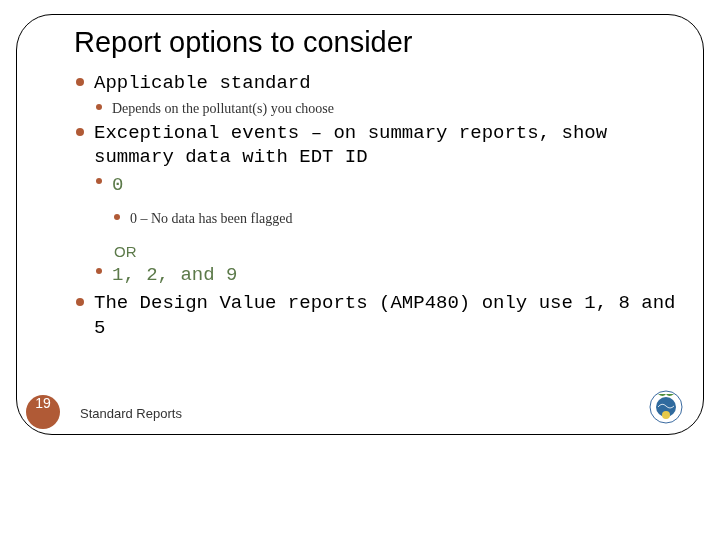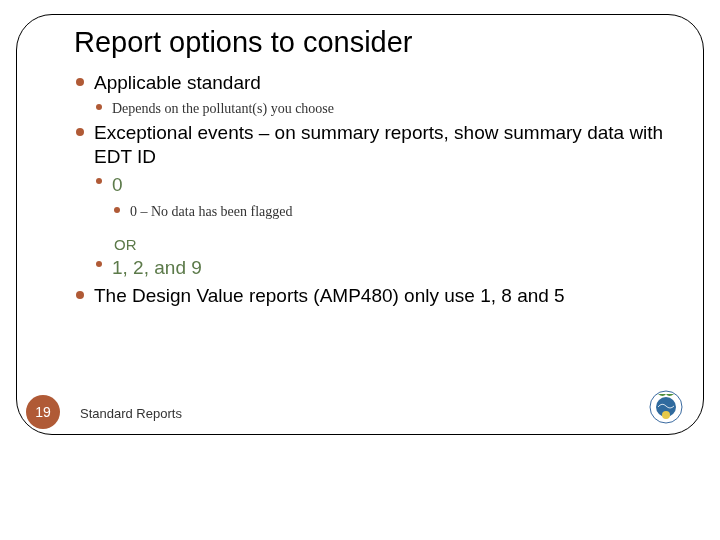--- a/index.html
+++ b/index.html
@@ -3,29 +3,29 @@
 <meta charset="utf-8">
 <style>
   html,body{margin:0;padding:0;background:#fff;font-family:Helvetica,Arial,sans-serif;color:#000}
   .stage{position:relative;width:720px;height:451px;box-sizing:border-box}
   .frame{position:absolute;inset:14px 16px 16px 16px;border:1px solid #000;border-radius:36px}
   .content{position:absolute;top:26px;left:74px;right:40px}
   h1{font-family:Arial,Helvetica,sans-serif;font-size:29px;margin:0 0 12px 0;font-weight:400}
   ul{list-style:none;padding:0;margin:0}
   .lvl1>li{padding-left:20px;position:relative;margin-top:4px}
   .lvl1>li:before{content:'';position:absolute;left:2px;top:7px;width:8px;height:8px;background:#b05a36;border-radius:50%}
-  .lvl1big{font-size:19px;font-family:Liberation Sans, sans-serif;color:#000;line-height:1.3}
+  .lvl1big{font-size:19px;font-family:Liberation Mono, monospace;color:#000;line-height:1.3}
   .lvl2>li{padding-left:18px;position:relative;margin-top:3px}
   .lvl2>li:before{content:'';position:absolute;left:2px;top:5px;width:6px;height:6px;background:#b05a36;border-radius:50%}
   .lvl2txt{font-size:14px;font-family:Liberation Serif, serif;color:#333}
-  .lvl3>li{padding-left:18px;position:relative;margin-top:4px}
+  .lvl3>li{padding-left:18px;position:relative;margin-top:11px}
   .lvl3>li:before{content:'';position:absolute;left:2px;top:5px;width:6px;height:6px;background:#b05a36;border-radius:50%}
   .green{color:#5c7a4a}
   .orwrap{padding-left:20px;margin-top:16px;font-size:15px;font-family:'Trebuchet MS',Verdana,sans-serif}
-  .pagebadge{position:absolute;left:26px;bottom:22px;width:34px;height:34px;border-radius:50%;background:#b05a36;color:#fff;display:flex;align-items:center;justify-content:center;font-family:'Trebuchet MS',Verdana,sans-serif;font-size:14px}
+  .pagebadge{position:absolute;left:26px;bottom:22px;width:34px;height:34px;border-radius:50%;background:#b05a36;color:#fff;display:flex;align-items:flex-start;justify-content:center;font-family:'Trebuchet MS',Verdana,sans-serif;font-size:14px}
   .footer{position:absolute;left:80px;bottom:30px;font-family:'Trebuchet MS',Verdana,sans-serif;font-size:13px;color:#333}
   .logo{position:absolute;right:36px;bottom:22px}
 </style>
 </head>
 <body>
 
 <div class="stage">
   <div class="frame"></div>
 
   <div class="content">

